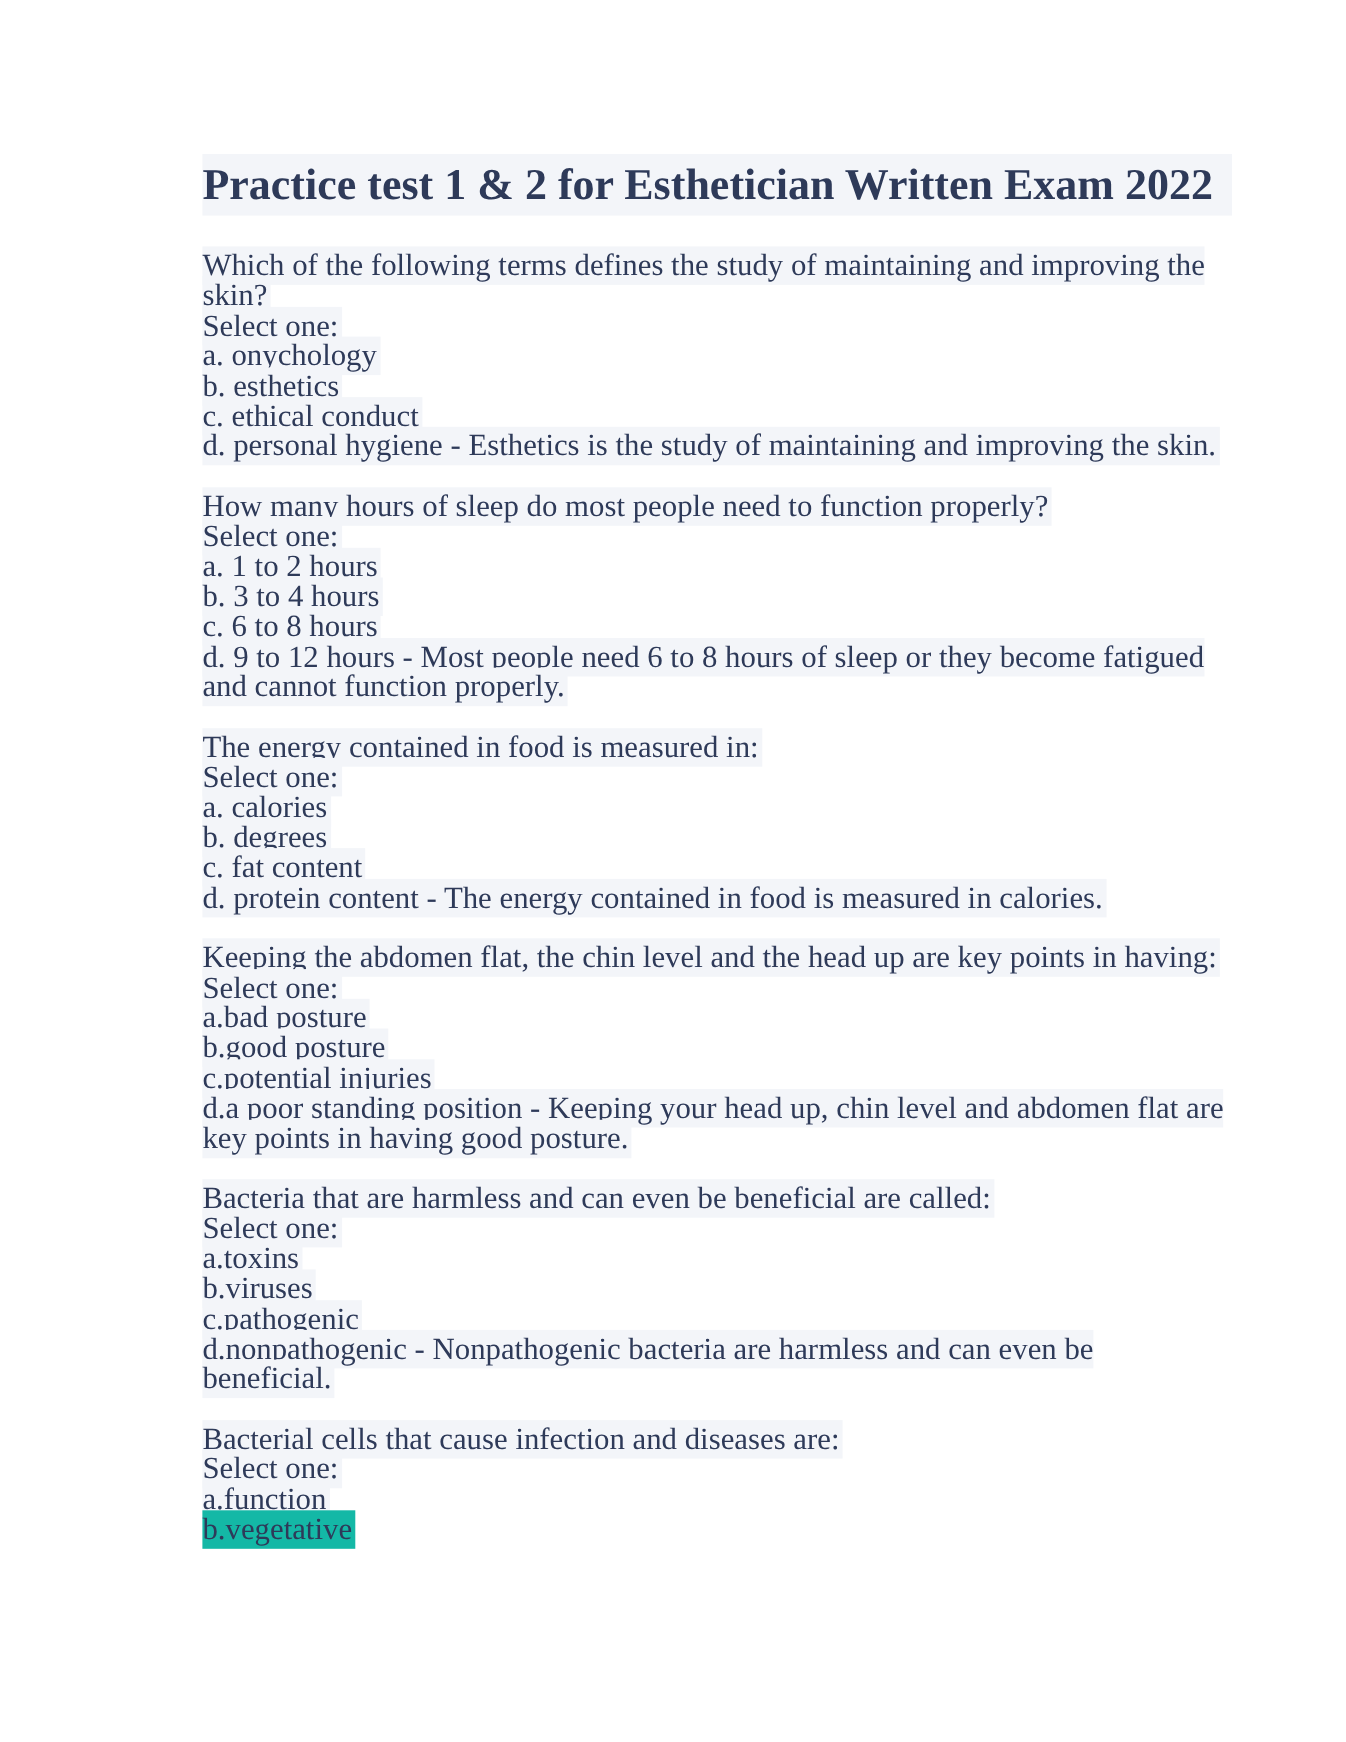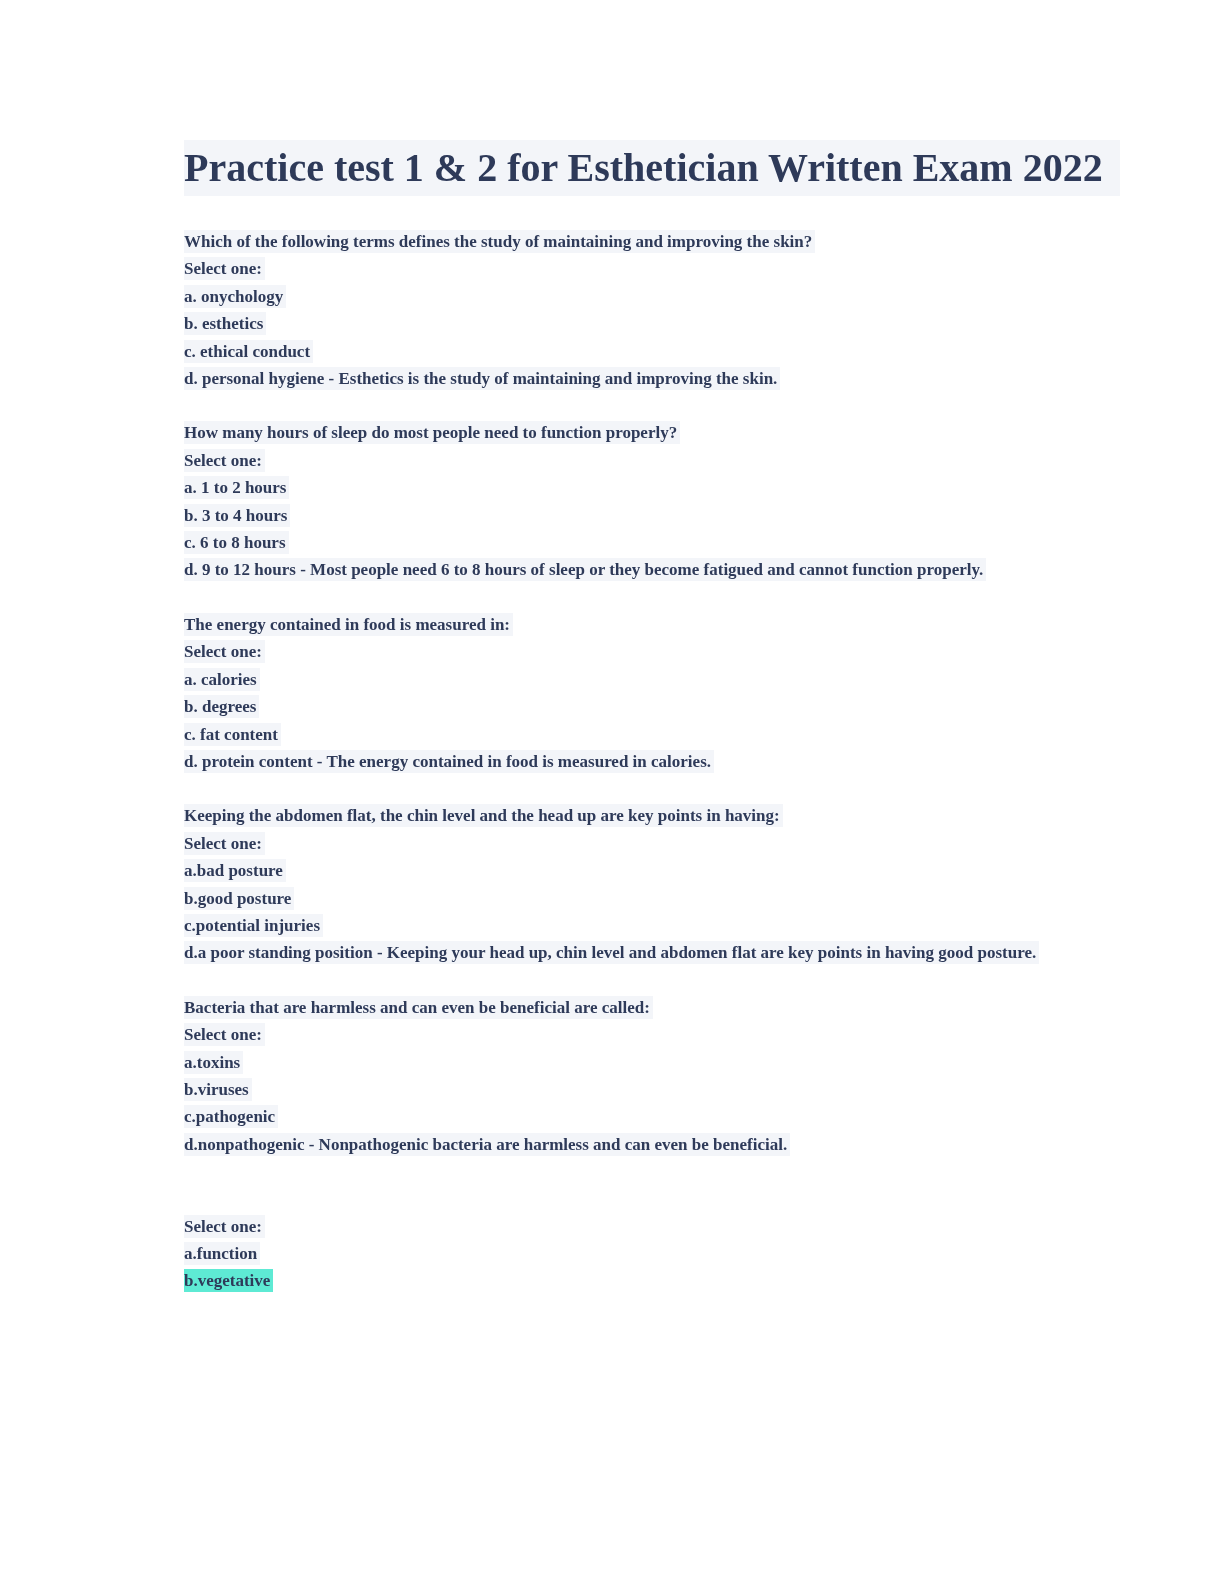--- a/index.html
+++ b/index.html
@@ -22,36 +22,35 @@
     margin: 0 0 32px 0;
     padding: 2px 0;
     font-size: 40px;
     line-height: 52px;
     font-weight: bold;
     background: #f3f5f9;
     color: #2e3a59;
   }
   .question {
     margin: 27px 0 0 0;
-    font-size: 17px;
+    font-size: 28px;
     line-height: 27.4px;
-    font-weight: bold;
   }
   .question:first-child { margin-top: 0; }
   .hl {
     background: #f3f5f9;
     padding: 2px 3px 2px 0;
   }
 </style>
 </head>
 <body>
 
 <div class="page" style="color: rgb(46, 58, 89); background: rgb(255, 255, 255); margin-left: 40px;">
   <h1 class="title" style="background: rgb(243, 245, 249);">Practice test 1 &amp; 2 for Esthetician Written Exam 2022</h1>
   <div id="questions">
       <div class="question"><span class="hl" style="background: rgb(243, 245, 249);">Which of the following terms defines the study of maintaining and improving the skin?</span><br><span class="hl" style="background: rgb(243, 245, 249);">Select one:</span><br><span class="hl" style="background: rgb(243, 245, 249);">a. onychology</span><br><span class="hl" style="background: rgb(243, 245, 249);">b. esthetics</span><br><span class="hl" style="background: rgb(243, 245, 249);">c. ethical conduct</span><br><span class="hl" style="background: rgb(243, 245, 249);">d. personal hygiene - Esthetics is the study of maintaining and improving the skin.</span><br></div>
       <div class="question"><span class="hl" style="background: rgb(243, 245, 249);">How many hours of sleep do most people need to function properly?</span><br><span class="hl" style="background: rgb(243, 245, 249);">Select one:</span><br><span class="hl" style="background: rgb(243, 245, 249);">a. 1 to 2 hours</span><br><span class="hl" style="background: rgb(243, 245, 249);">b. 3 to 4 hours</span><br><span class="hl" style="background: rgb(243, 245, 249);">c. 6 to 8 hours</span><br><span class="hl" style="background: rgb(243, 245, 249);">d. 9 to 12 hours - Most people need 6 to 8 hours of sleep or they become fatigued and cannot function properly.</span><br></div>
       <div class="question"><span class="hl" style="background: rgb(243, 245, 249);">The energy contained in food is measured in:</span><br><span class="hl" style="background: rgb(243, 245, 249);">Select one:</span><br><span class="hl" style="background: rgb(243, 245, 249);">a. calories</span><br><span class="hl" style="background: rgb(243, 245, 249);">b. degrees</span><br><span class="hl" style="background: rgb(243, 245, 249);">c. fat content</span><br><span class="hl" style="background: rgb(243, 245, 249);">d. protein content - The energy contained in food is measured in calories.</span><br></div>
       <div class="question"><span class="hl" style="background: rgb(243, 245, 249);">Keeping the abdomen flat, the chin level and the head up are key points in having:</span><br><span class="hl" style="background: rgb(243, 245, 249);">Select one:</span><br><span class="hl" style="background: rgb(243, 245, 249);">a.bad posture</span><br><span class="hl" style="background: rgb(243, 245, 249);">b.good posture</span><br><span class="hl" style="background: rgb(243, 245, 249);">c.potential injuries</span><br><span class="hl" style="background: rgb(243, 245, 249);">d.a poor standing position - Keeping your head up, chin level and abdomen flat are key points in having good posture.</span><br></div>
       <div class="question"><span class="hl" style="background: rgb(243, 245, 249);">Bacteria that are harmless and can even be beneficial are called:</span><br><span class="hl" style="background: rgb(243, 245, 249);">Select one:</span><br><span class="hl" style="background: rgb(243, 245, 249);">a.toxins</span><br><span class="hl" style="background: rgb(243, 245, 249);">b.viruses</span><br><span class="hl" style="background: rgb(243, 245, 249);">c.pathogenic</span><br><span class="hl" style="background: rgb(243, 245, 249);">d.nonpathogenic - Nonpathogenic bacteria are harmless and can even be beneficial.</span><br></div>
-      <div class="question"><br><span class="hl" style="background: rgb(243, 245, 249);">Select one:</span><br><span class="hl" style="background: rgb(243, 245, 249);">a.function</span><br><span class="hl" style="background: #5eead4;">b.vegetative</span><br></div>
+      <div class="question"><span class="hl" style="background: rgb(243, 245, 249);">Bacterial cells that cause infection and diseases are:</span><br><span class="hl" style="background: rgb(243, 245, 249);">Select one:</span><br><span class="hl" style="background: rgb(243, 245, 249);">a.function</span><br><span class="hl" style="background: #14b8a6;">b.vegetative</span><br></div>
     </div>
 </div>
 
 </body></html>

